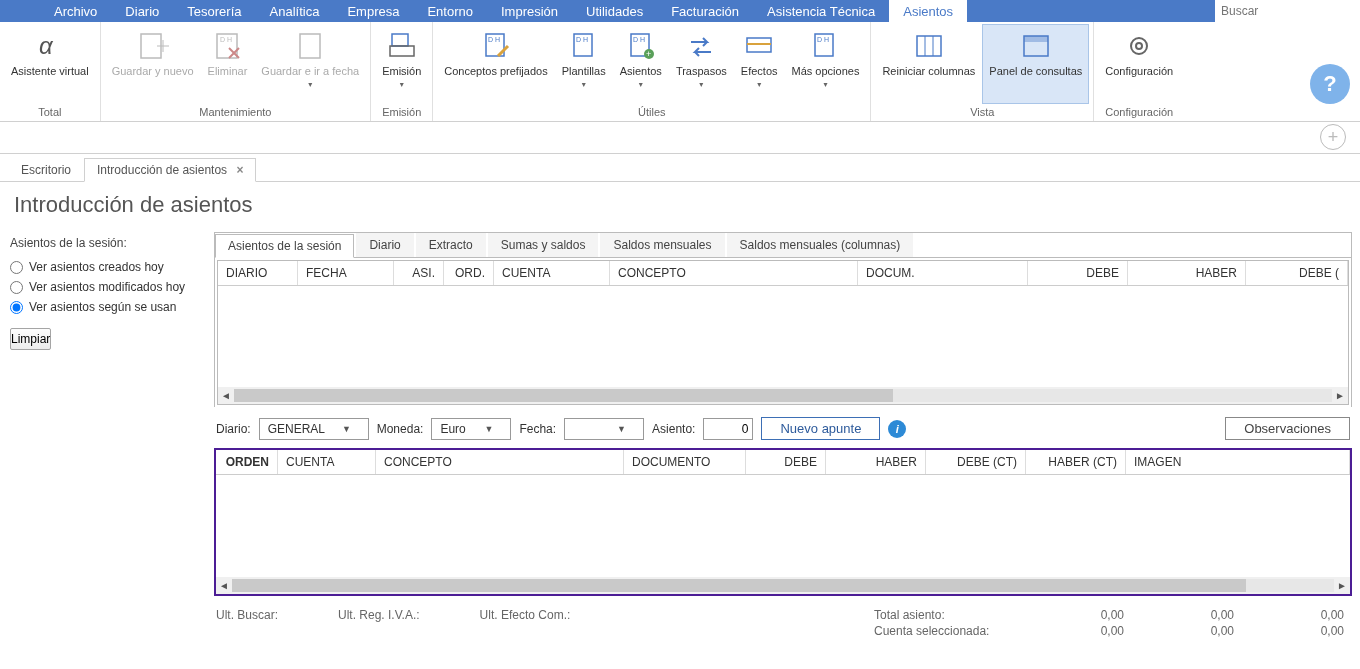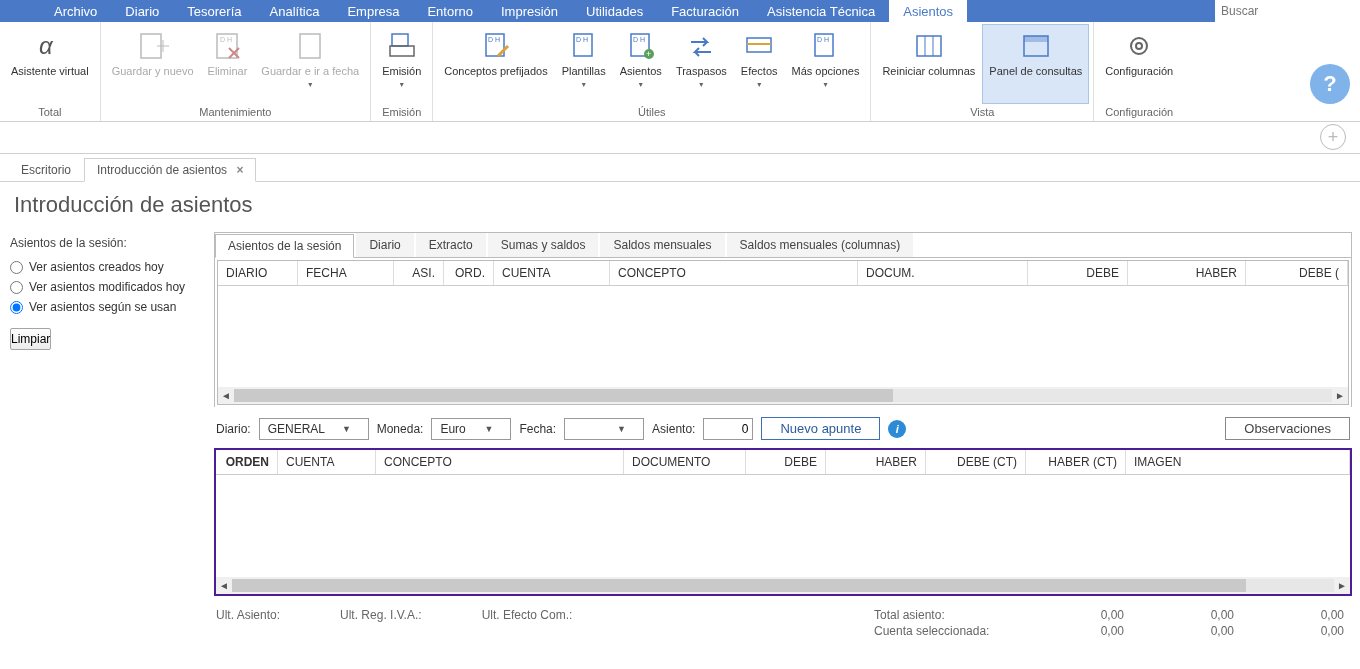--- a/index.html
+++ b/index.html
@@ -394,21 +394,21 @@
         <div class="arrow">◄</div>
         <div class="track">
             <div class="thumb" style="width:92%"></div>
           </div>
         <div class="arrow">►</div>
       </div>
     </div>
 
     <div class="footerblock">
       <div class="left">
-        <span>Ult. Asiento:</span>
+        <span>Ult. Buscar:</span>
         <span>Ult. Reg. I.V.A.:</span>
         <span>Ult. Efecto Com.:</span>
       </div>
       <div class="right">
         <span class="lbl">Total asiento:</span>
         <span>0,00</span>
         <span>0,00</span>
         <span>0,00</span>
         <span class="lbl">Cuenta seleccionada:</span>
         <span>0,00</span>

